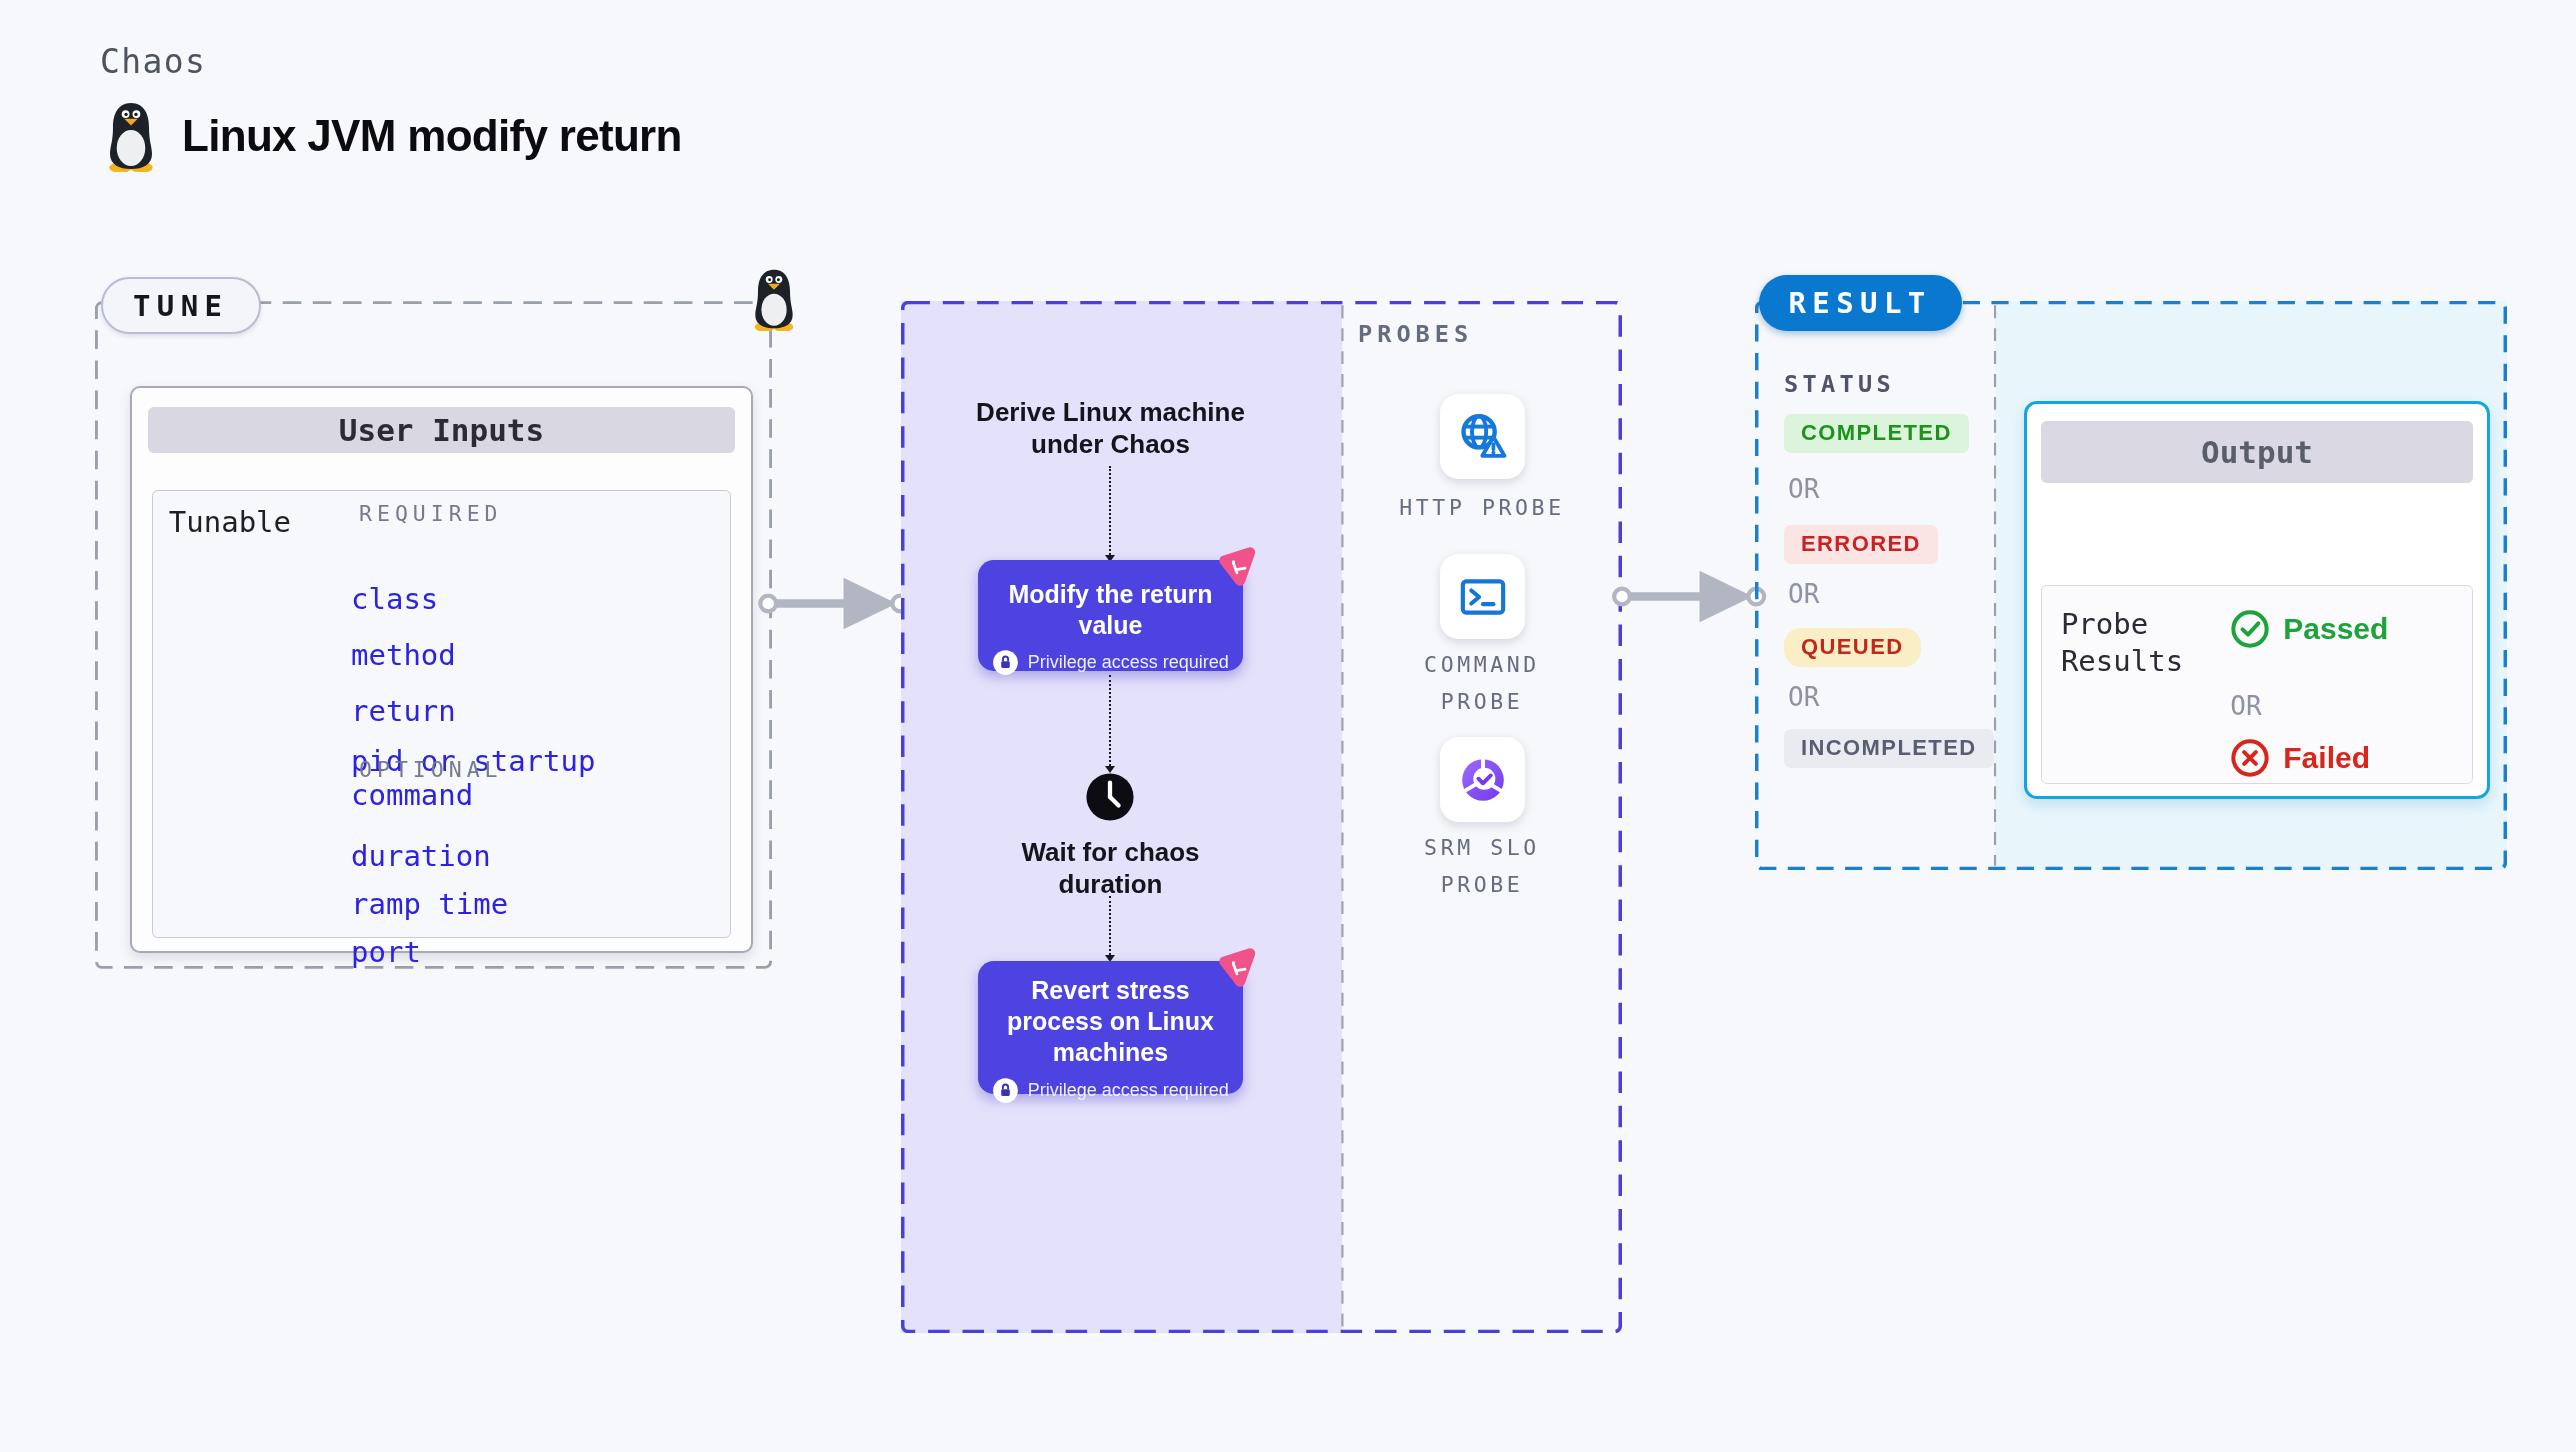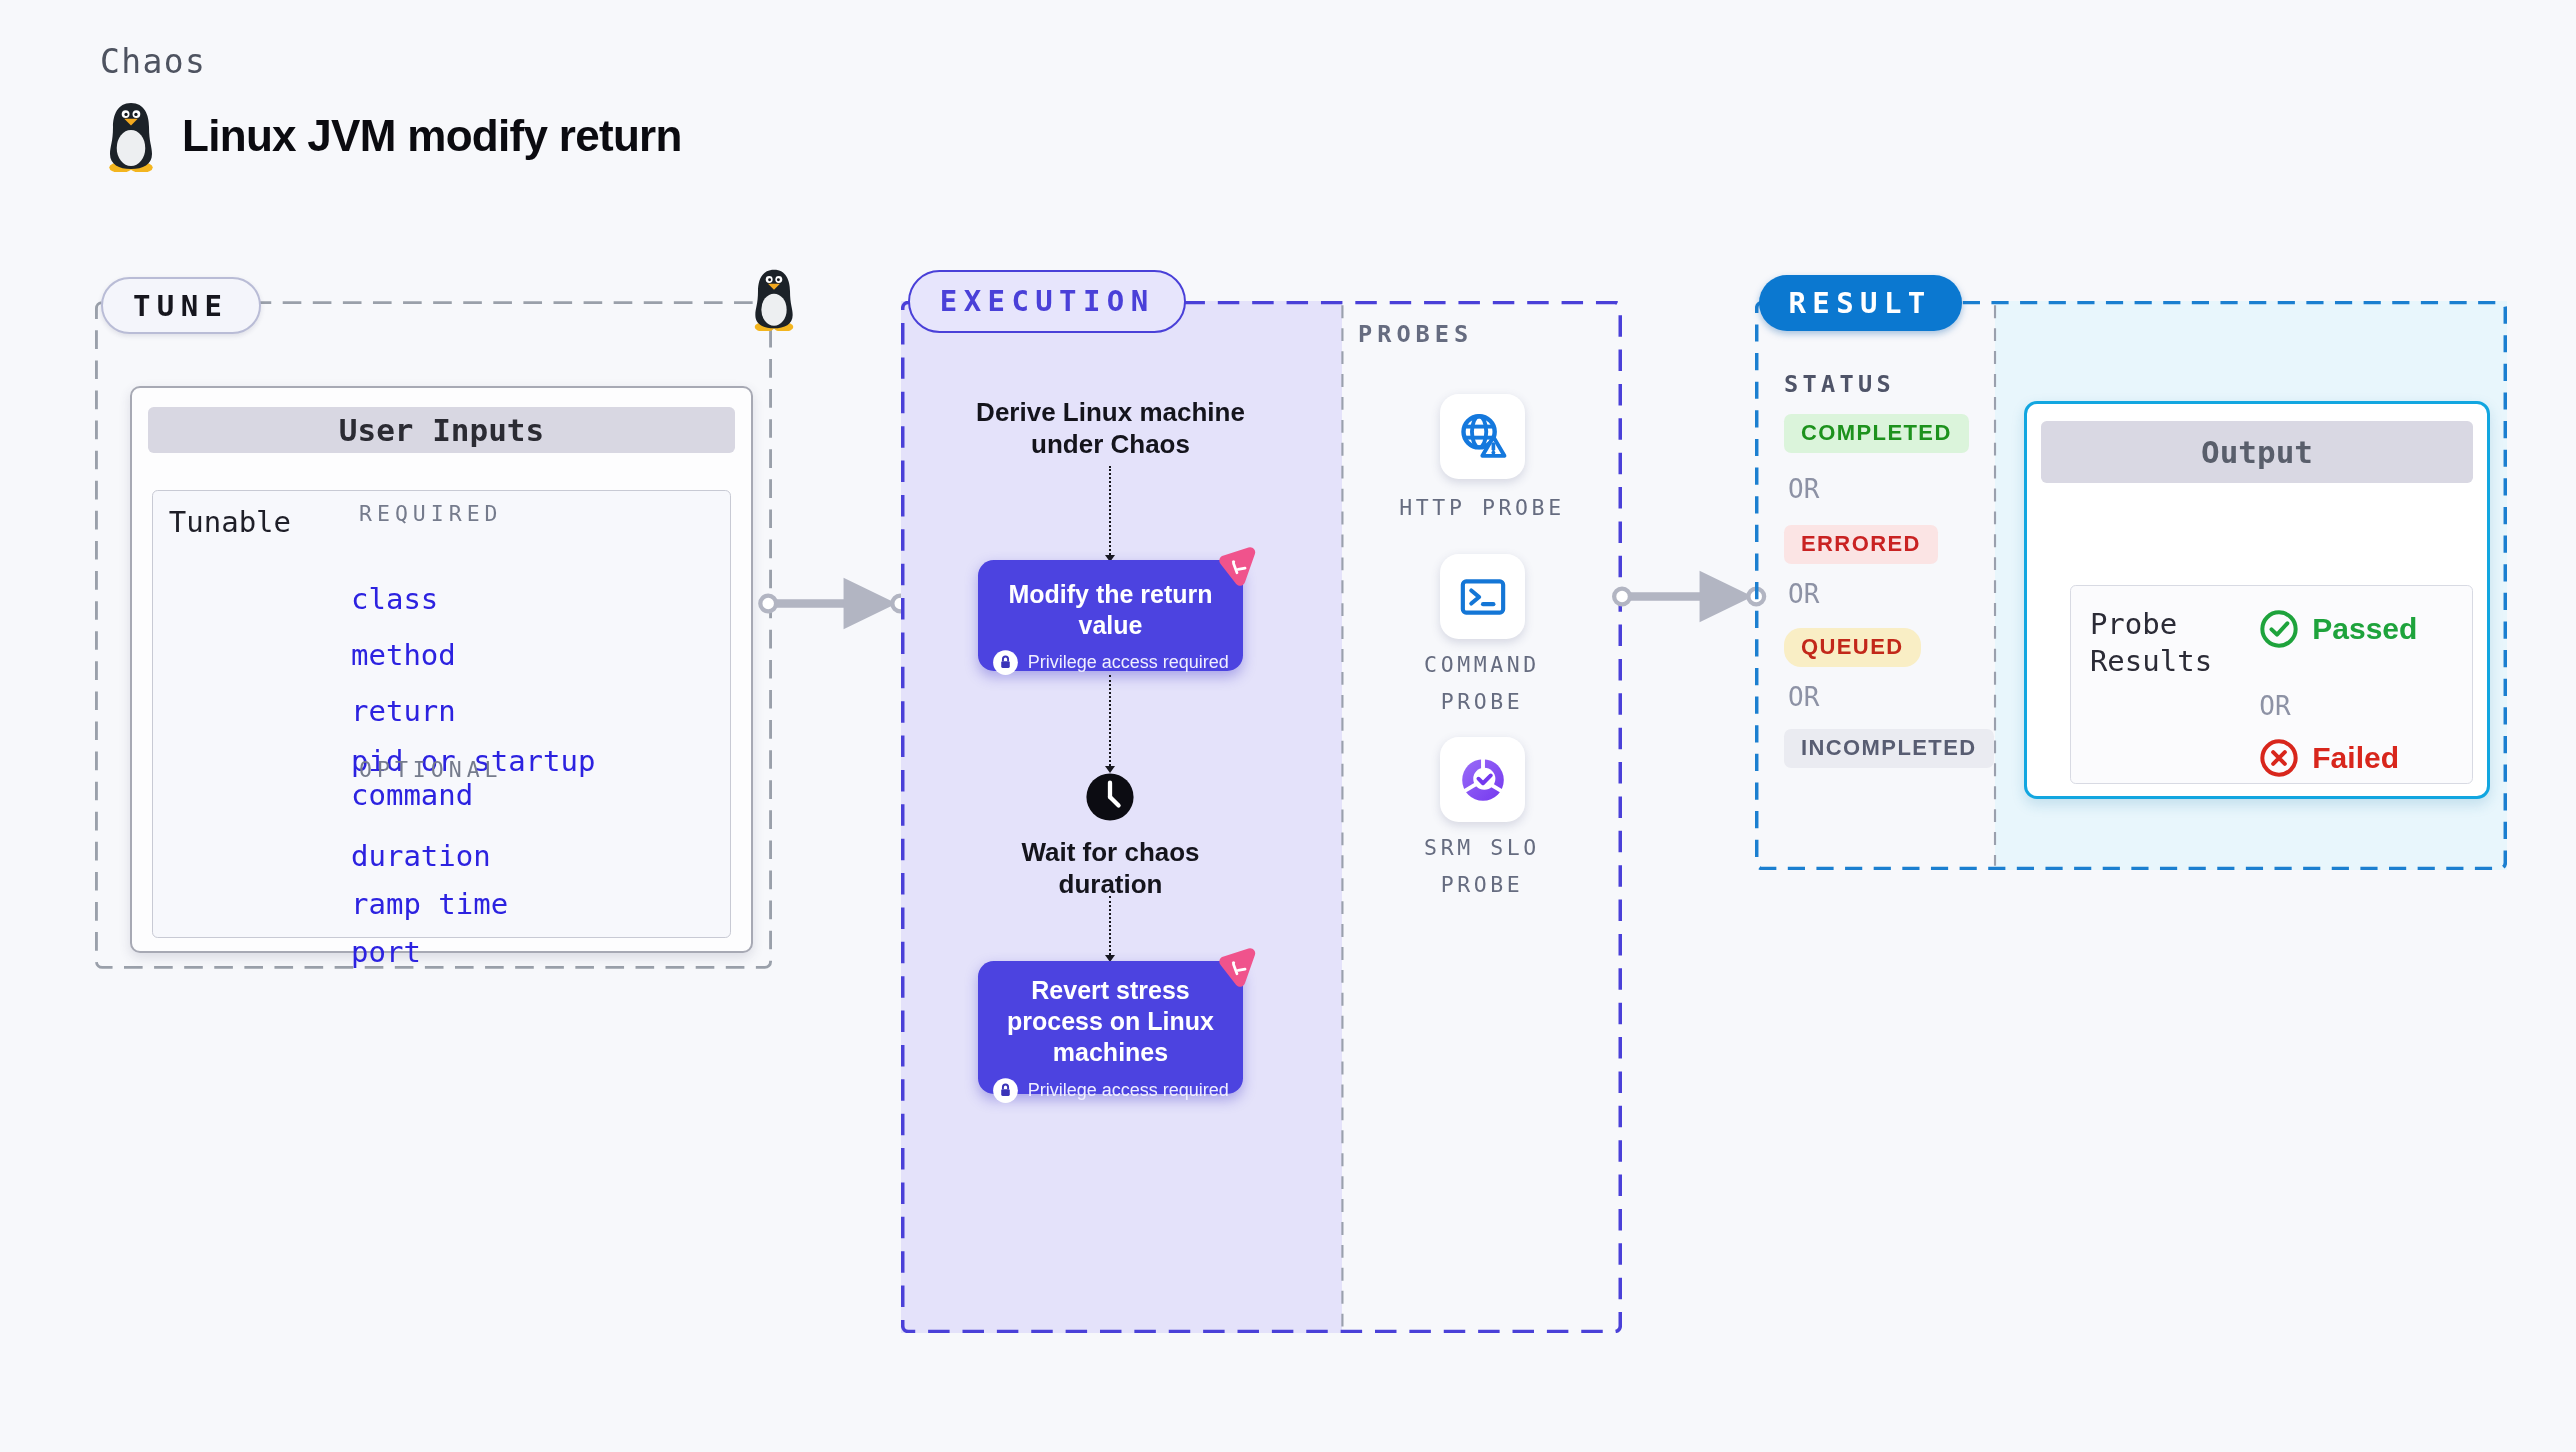--- a/index.html
+++ b/index.html
@@ -131,21 +131,21 @@
     background:#ffffff; border:3.6px solid #12a6e0; border-radius:13px;
     box-shadow:0 5.7px 13px rgba(30,120,170,.18); }
   #output-header { position:absolute; left:14.3px; right:14.3px; top:17px; height:62px;
     background:#d9d8e3; border-radius:5.7px; display:flex; align-items:center; justify-content:center;
     font-size:31px; font-weight:bold; color:#595e6b; }
   .out-row { position:absolute; left:14.3px; right:14.3px;
     background:#fbfbfd; border:1.4px solid #d8dae3; border-radius:5.7px; }
   #metrics-row { top:97px; height:66px; }
   #metrics-label { position:absolute; left:18.6px; top:17px; font-size:29px; color:#2b2b36; }
   #metrics-value { position:absolute; left:189px; top:17px; font-size:29px; color:#4839e6; }
-  #proberes-row { top:181px; height:199px;margin-left:29px; }
+  #proberes-row { top:181px; height:199px; }
   #proberes-label { position:absolute; left:18.6px; top:20px; font-size:29px; line-height:37px; color:#2b2b36; width:150px; }
   .verdict { position:absolute; left:188px; display:flex; align-items:center; gap:13px; }
   #verdict-passed { top:23px; }
   #verdict-failed { top:152px; }
   #verdict-passed span { font-size:30px; font-weight:bold; color:#1ea33c; }
   #verdict-failed span { font-size:30px; font-weight:bold; color:#d8261c; }
   #verdict-or { position:absolute; left:188px; top:105px; font-size:26px; color:#8d92a5; }
 </style>
 </head>
 <body>
@@ -210,21 +210,20 @@
   <circle cx="17" cy="48" r="11" fill="#ffffff" stroke="#b2b5c2" stroke-width="6"></circle>
   <circle cx="201" cy="48" r="11" fill="#ffffff" stroke="#b2b5c2" stroke-width="6"></circle>
 </svg>
 
 <div class="abs" id="exec-box">
   <div id="lavender"></div>
   <svg class="dash-svg" width="721" height="1032" viewBox="0 0 1006 1441">
     <rect x="2" y="2" width="1002" height="1437" rx="8" fill="none" stroke="#4a40d8" stroke-width="5" stroke-dasharray="30 18"></rect>
     <line x1="616" y1="6" x2="616" y2="1435" stroke="#9aa0ad" stroke-width="3" stroke-dasharray="18 14"></line>
   </svg>
-  <div class="pill mono" id="exec-pill">EXECUTION</div>
   <div class="abs mono" id="probes-heading">PROBES</div>
 
   <div class="flow-text" id="derive-text">Derive Linux machine under Chaos</div>
 
   <div class="dotted-conn" id="conn1">
       <span class="tip"></span>
     </div>
 
   <div class="step-card" id="modify-card">
     <span class="chaos-badge">

